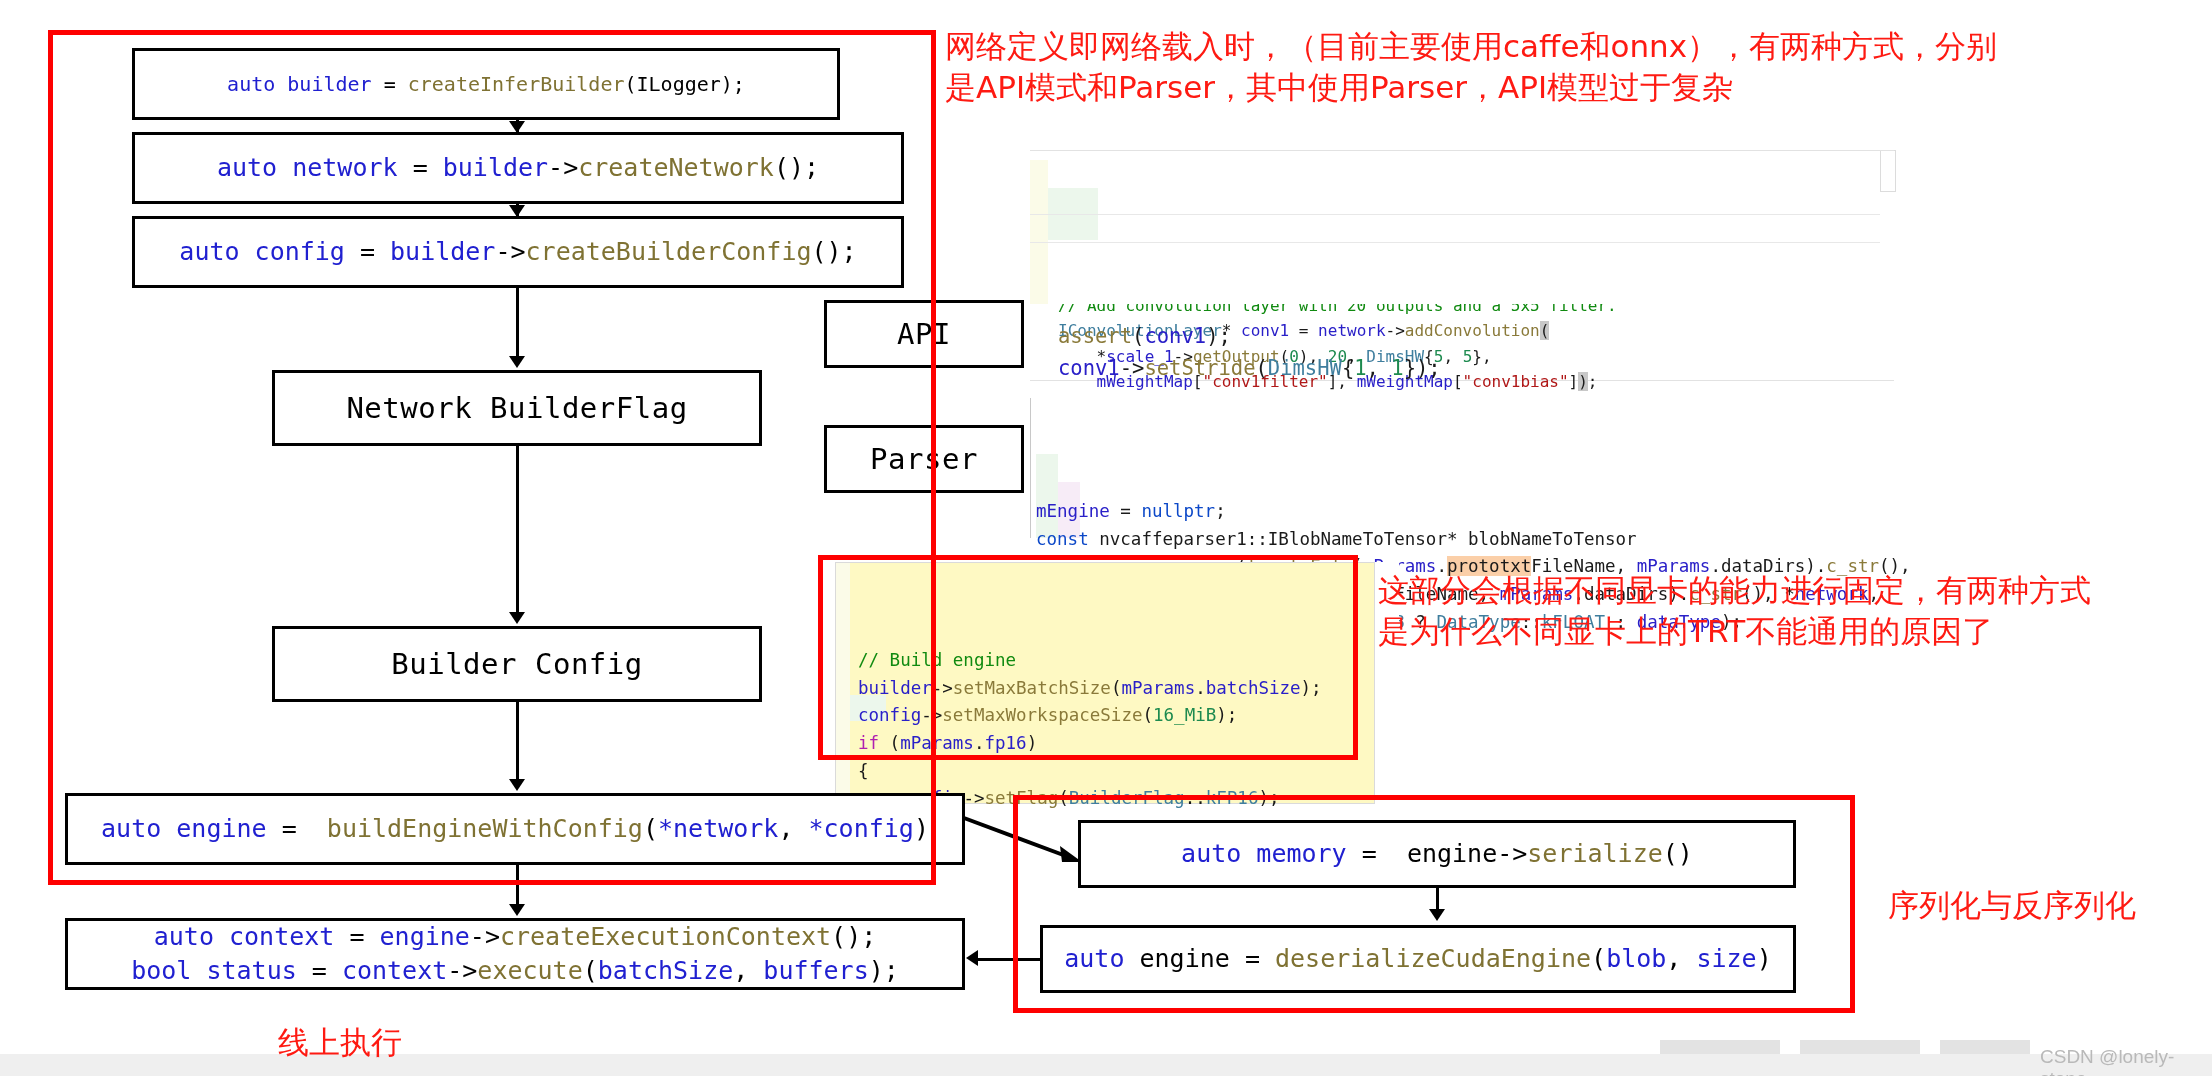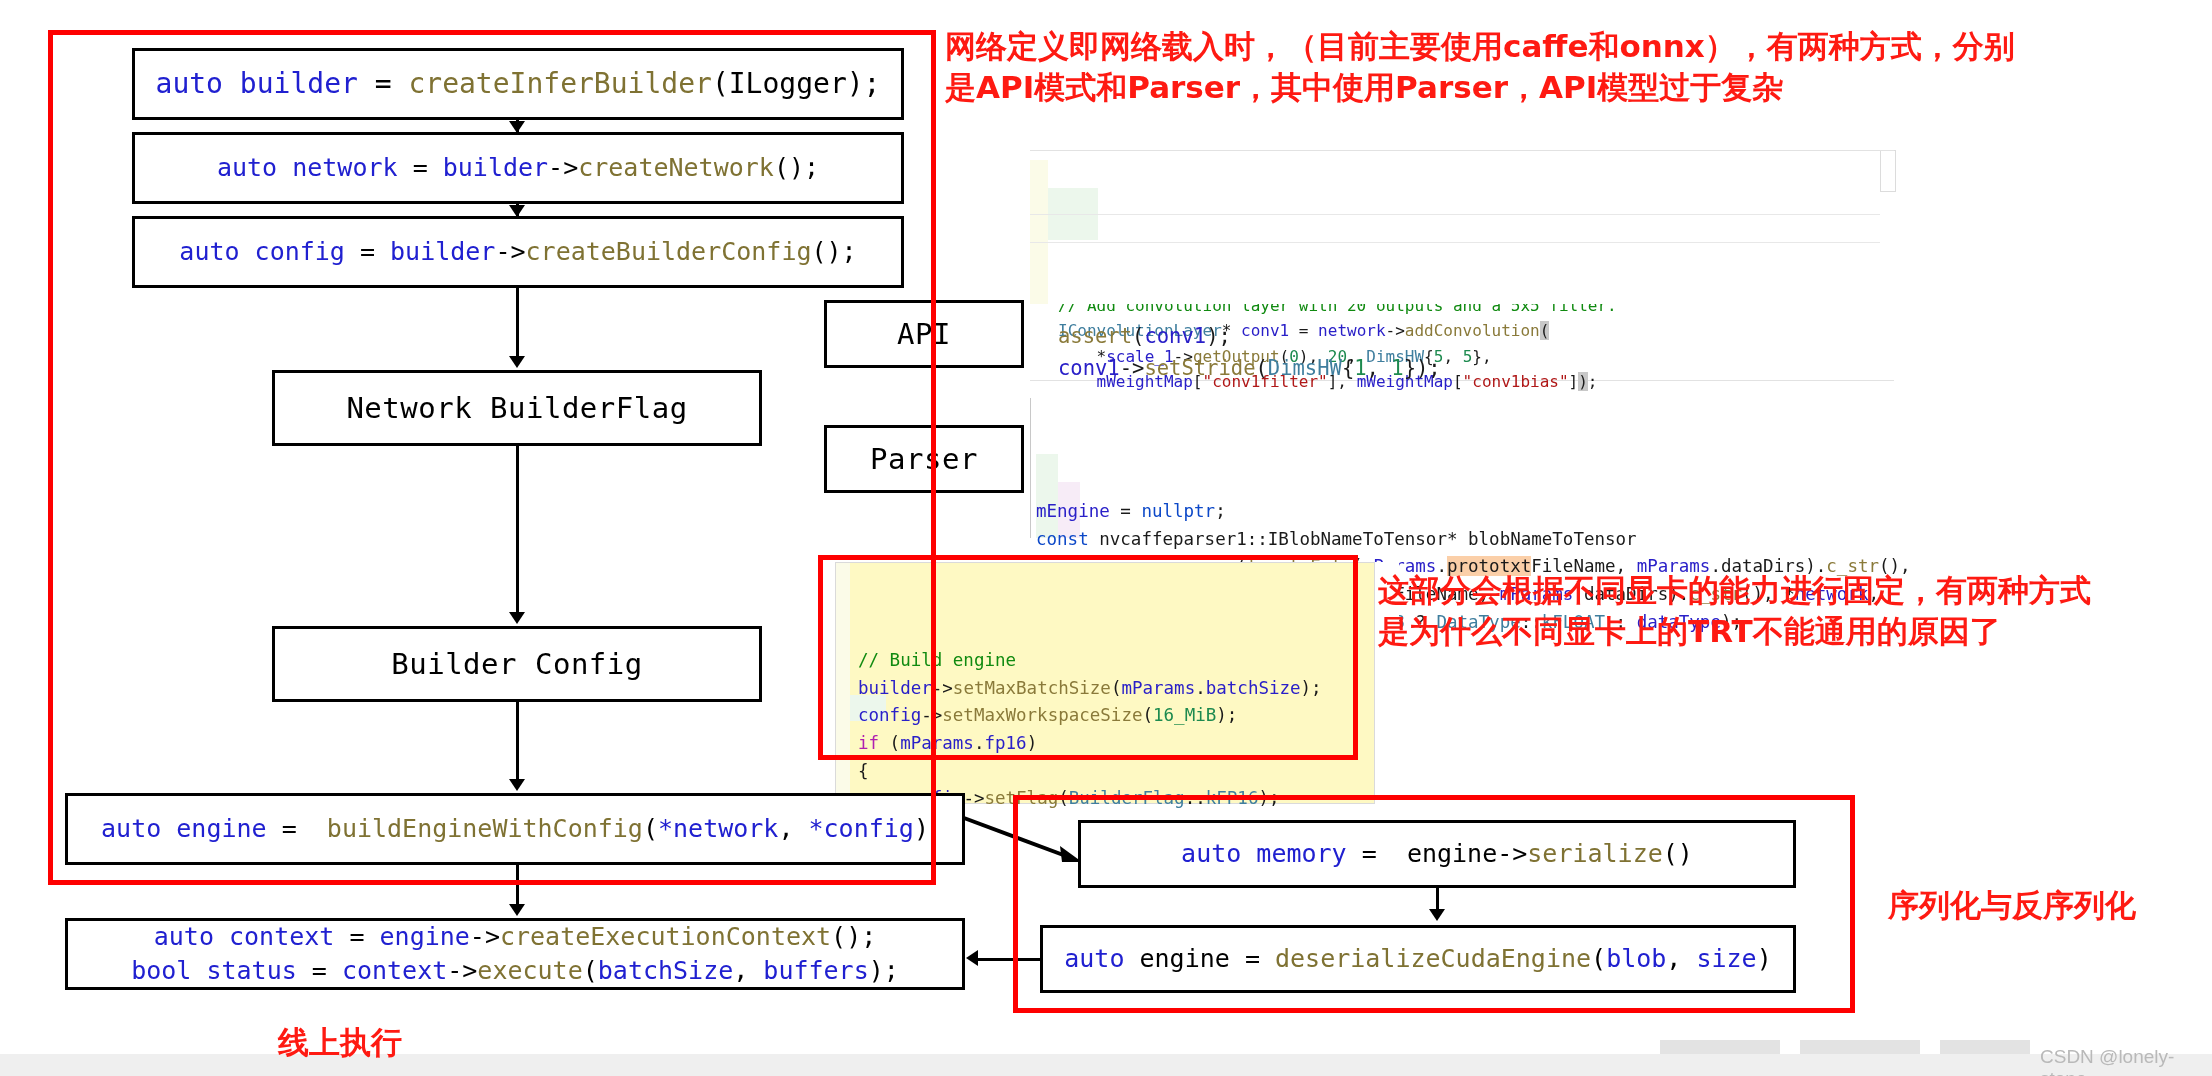--- a/index.html
+++ b/index.html
@@ -74,21 +74,21 @@
     background: transparent;
     z-index: 8;
     pointer-events: none;
   }
 
   
   .ann {
     position: absolute;
     color: #fe1a12;
     font-family: "DejaVu Sans", sans-serif;
-    font-weight: 700;
+    font-weight: 400;
     line-height: 1.32;
     white-space: pre-line;
     z-index: 9;
   }
 
   
   .shot {
     position: absolute;
     background: #ffffff;
     font-family: "DejaVu Sans Mono", monospace;
@@ -173,21 +173,21 @@
     <div id="panel-parse-lines" style="position:relative;"><span class="ln"><span class="c-var">mEngine</span><span class="c-plain"> = </span><span class="c-kw">nullptr</span><span class="c-plain">;</span></span><span class="ln"><span class="c-kw">const</span><span class="c-plain"> </span><span class="c-plain">nvcaffeparser1</span><span class="c-plain">::</span><span class="c-plain">IBlobNameToTensor</span><span class="c-plain">* </span><span class="c-plain">blobNameToTensor</span></span><span class="ln"><span class="c-plain">    = </span><span class="c-var">parser</span><span class="c-plain">-&gt;</span><span class="c-fn">parse</span><span class="c-plain">(</span><span class="c-fn">locateFile</span><span class="c-plain">(</span><span class="c-var">mParams</span><span class="c-plain">.</span><span class="c-plain hl-orange">prototxt</span><span class="c-plain">FileName</span><span class="c-plain">, </span><span class="c-var">mParams</span><span class="c-plain">.</span><span class="c-plain">dataDirs</span><span class="c-plain">).</span><span class="c-fn">c_str</span><span class="c-plain">(),</span></span><span class="ln"><span class="c-plain">        </span><span class="c-fn">locateFile</span><span class="c-plain">(</span><span class="c-var">mParams</span><span class="c-plain">.</span><span class="c-plain">weightsFileName</span><span class="c-plain">, </span><span class="c-var">mParams</span><span class="c-plain">.</span><span class="c-plain">dataDirs</span><span class="c-plain">).</span><span class="c-fn">c_str</span><span class="c-plain">(), *</span><span class="c-var">network</span><span class="c-plain">,</span></span><span class="ln"><span class="c-plain">        </span><span class="c-var">dataType</span><span class="c-plain"> == </span><span class="c-type">DataType</span><span class="c-plain">::</span><span class="c-type">kINT8</span><span class="c-plain"> ? </span><span class="c-type">DataType</span><span class="c-plain">::</span><span class="c-type">kFLOAT</span><span class="c-plain"> : </span><span class="c-var">dataType</span><span class="c-plain">);</span></span></div>
   </div>
 
   <div class="shot" id="panel-build" style="left:835px; top:562px; width:540px; height:242px; font-size:17.5px; border:1px solid #dadada; background:#fef9c3;">
     <div class="shot-gutter" style="width:14px; background:#fbfbe8;"></div>
     <div class="shot-rowhl-green" style="position:absolute; left:14px; top:132px; width:36px; height:26px;"></div>
     <div id="panel-build-lines" style="position:relative; padding-left:22px; padding-top:4px;"><span class="ln"><span class="c-comment">// Build engine</span></span><span class="ln"><span class="c-var">builder</span><span class="c-plain">-&gt;</span><span class="c-fn">setMaxBatchSize</span><span class="c-plain">(</span><span class="c-var">mParams</span><span class="c-plain">.</span><span class="c-var">batchSize</span><span class="c-plain">);</span></span><span class="ln"><span class="c-var">config</span><span class="c-plain">-&gt;</span><span class="c-fn">setMaxWorkspaceSize</span><span class="c-plain">(</span><span class="c-num">16_MiB</span><span class="c-plain">);</span></span><span class="ln"><span class="c-kw2">if</span><span class="c-plain"> (</span><span class="c-var">mParams</span><span class="c-plain">.</span><span class="c-var">fp16</span><span class="c-plain">)</span></span><span class="ln"><span class="c-plain">{</span></span><span class="ln"><span class="c-plain">    </span><span class="c-var">config</span><span class="c-plain">-&gt;</span><span class="c-fn">setFlag</span><span class="c-plain">(</span><span class="c-type">BuilderFlag</span><span class="c-plain">::</span><span class="c-type">kFP16</span><span class="c-plain">);</span></span><span class="ln"><span class="c-plain">}</span></span></div>
   </div>
   <div style="position:absolute; left:1375px; top:562px; width:24px; height:190px; background:#fff; z-index:3;"></div>
 
-  <div class="fbox" style="left:132px; top:48px; width:772px; height:72px; font-size:28px;">
+  <div class="fbox" style="left:132px; top:48px; width:708px; height:72px; font-size:20px;">
     <span class="codeline" id="fb-builder"><span class="kw">auto </span><span class="kw">builder</span><span class="pl"> = </span><span class="fn">createInferBuilder</span><span class="pl">(ILogger);</span></span>
   </div>
 
   <div class="fbox" style="left:132px; top:132px; width:772px; height:72px; font-size:25px;">
     <span class="codeline" id="fb-network"><span class="kw">auto </span><span class="kw">network</span><span class="pl"> = </span><span class="kw">builder</span><span class="pl">-&gt;</span><span class="fn">createNetwork</span><span class="pl">();</span></span>
   </div>
 
   <div class="fbox" style="left:132px; top:216px; width:772px; height:72px; font-size:25px;">
     <span class="codeline" id="fb-config"><span class="kw">auto </span><span class="kw">config</span><span class="pl"> = </span><span class="kw">builder</span><span class="pl">-&gt;</span><span class="fn">createBuilderConfig</span><span class="pl">();</span></span>
   </div>

